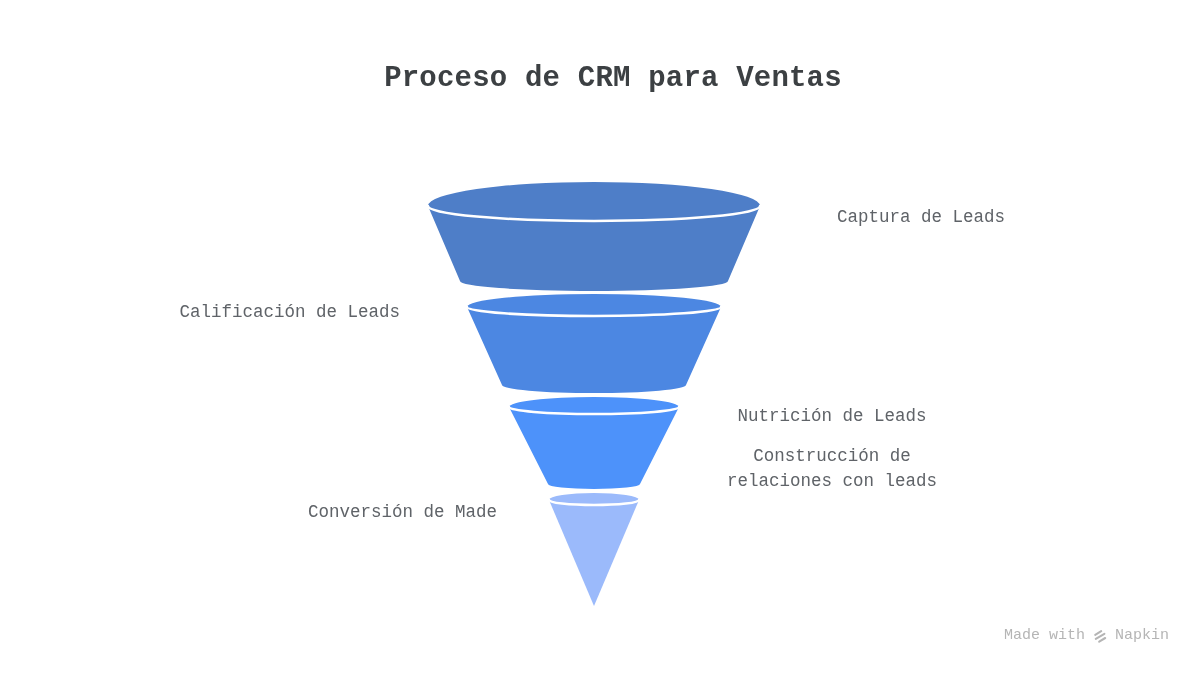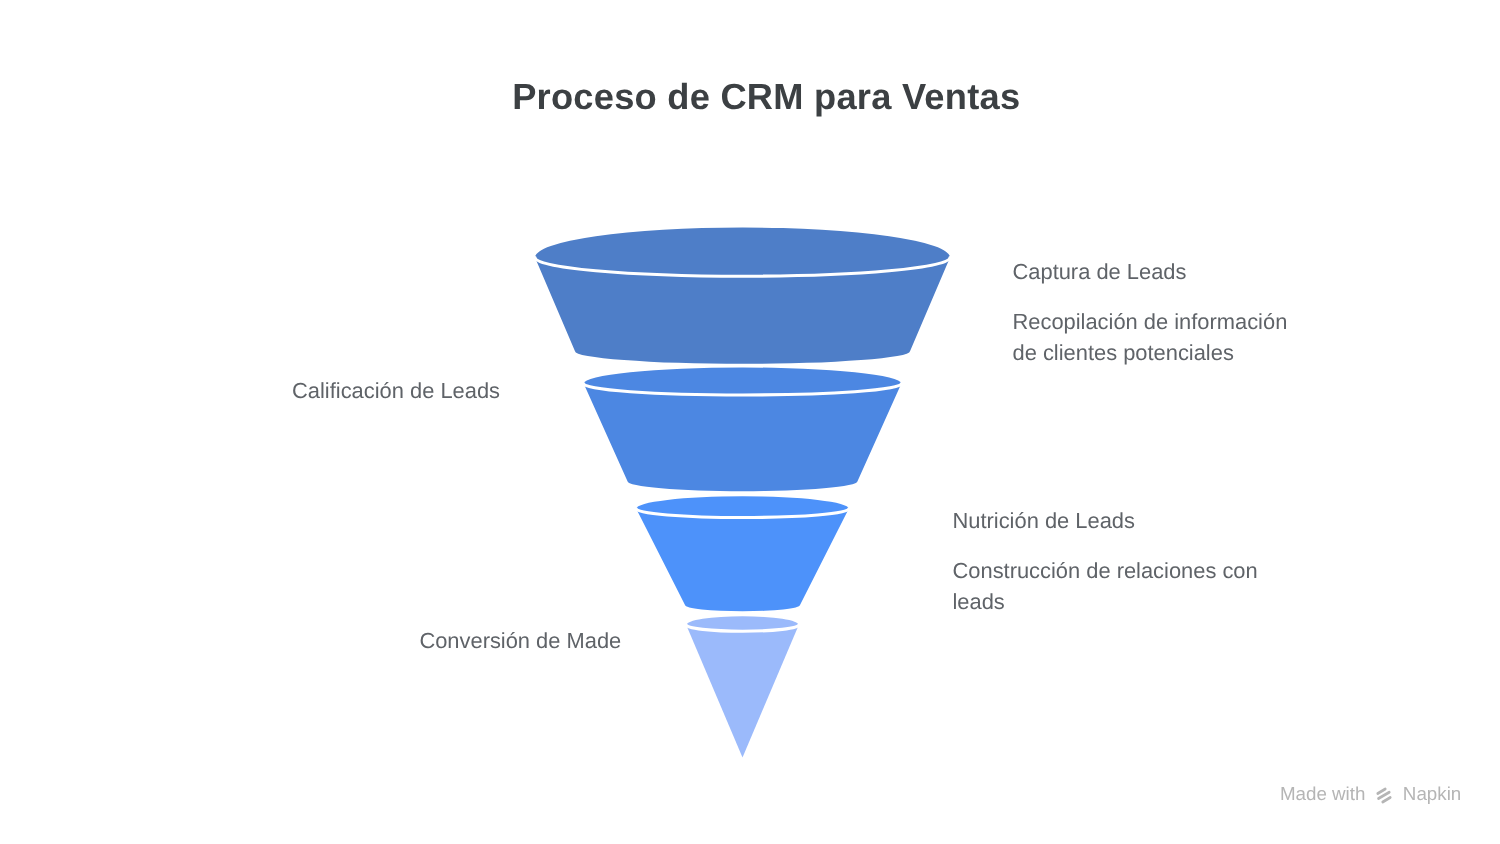--- a/index.html
+++ b/index.html
@@ -1,42 +1,42 @@
 <!DOCTYPE html>
 <html><head>
 <meta charset="utf-8">
 <style>
   html,body{margin:0;padding:0;background:#fff;}
   #canvas{
     position:relative;
     width:1200px;height:675px;
     background:#ffffff;
     overflow:hidden;
-    font-family:Liberation Sans, sans-serif;
+    font-family:Liberation Mono, monospace;
   }
   #diagram-title{
     position:absolute;
     top:62px;left:13px;width:1200px;
     text-align:center;
     font-size:29px;
     font-weight:bold;
     color:#3C4043;
     letter-spacing:0.2px;
     margin:0;
   }
   #funnel-svg{
     position:absolute;top:0;left:0;
   }
   .stage-label{
     position:absolute;
     font-size:17.5px;
     line-height:25px;
     color:#5F6368;
   }
-  .stage-label.right{text-align:left;}
+  .stage-label.right{text-align:center;}
   .stage-label.left{text-align:right;}
   .stage-name{display:block;}
   .stage-desc{display:block;margin-top:15px;}
   #watermark{
     position:absolute;
     top:627px;right:31px;
     display:flex;align-items:center;gap:7px;
     font-size:15px;
     color:#B5B5B5;
     text-align:center;
@@ -68,28 +68,27 @@
     </g>
 
     <g>
       <path d="M 549 500 A 45 7 0 0 1 639 500 L 594 606 Z" fill="#9BBAFB"></path>
       <path d="M 549 500 A 45 5 0 0 0 639 500" fill="none" stroke="#FFFFFF" stroke-width="2.5" stroke-linecap="round"></path>
     </g>
   </svg>
 
   <div class="stage-label right" style="left:810px;top:205px;width:222px;">
     <span class="stage-name">Captura de Leads</span>
-    <span class="stage-desc">Recopilación de información de clientes potenciales</span>
   </div>
 
   <div class="stage-label left" style="right:800px;top:300px;width:248px;">
     <span class="stage-name">Calificación de Leads</span>
   </div>
 
-  <div class="stage-label right" style="left:762px;top:404px;width:248px;">
+  <div class="stage-label right" style="left:708px;top:404px;width:248px;">
     <span class="stage-name">Nutrición de Leads</span>
     <span class="stage-desc">Construcción de relaciones con leads</span>
   </div>
 
   <div class="stage-label left" style="right:703px;top:500px;width:235px;">
     <span class="stage-name">Conversión de Made</span>
   </div>
 
   <div id="watermark">
     <span>Made with</span>

